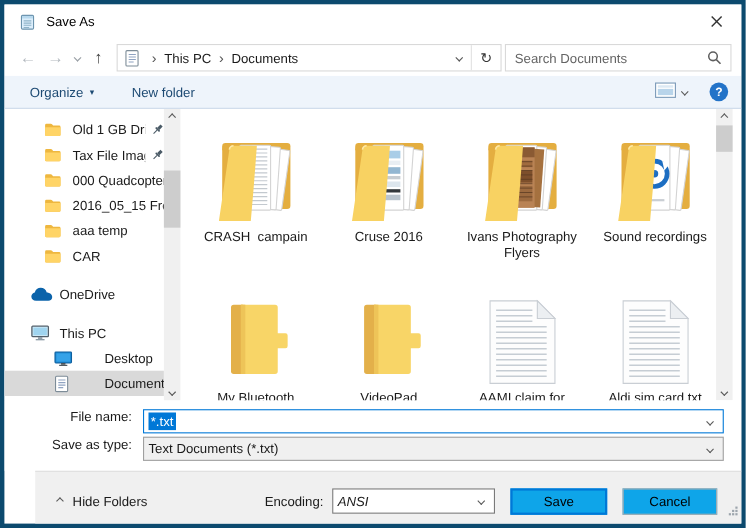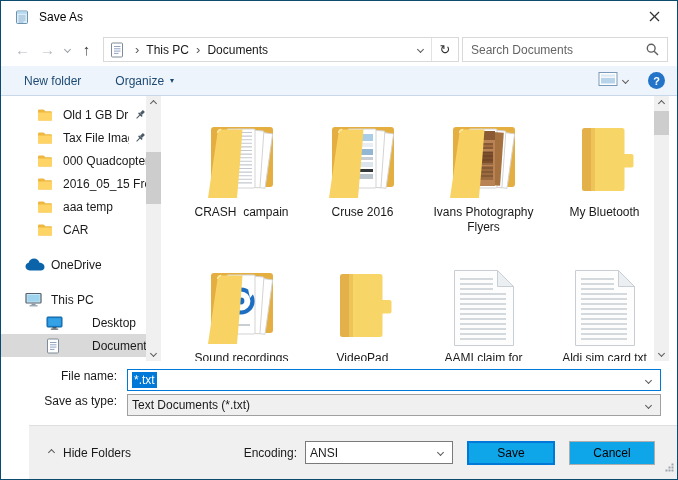--- a/index.html
+++ b/index.html
@@ -1,18 +1,18 @@
 <!DOCTYPE html>
 <html><head>
 <meta charset="utf-8">
 <style>
   * { box-sizing: border-box; margin: 0; padding: 0; cursor: default; }
   html,body { background:#fff; }
   body { font-family: "Liberation Sans", sans-serif; font-size: 12px; color:#1a1a1a; }
-  .window { width:678px; height:480px; border:1px solid #0c4a6e; background:#fff;
+  .window { width:678px; height:480px; border:4px solid #0c4a6e; background:#fff;
             display:flex; flex-direction:column; overflow:hidden; position:relative; }
 
   
   .titlebar { height:32px; display:flex; align-items:center; flex:0 0 auto; background:#fff; }
   .app-icon { margin-left:13px; width:16px; height:16px; display:inline-flex; }
   .title { margin-left:9px; color:#000; }
   .close-btn { margin-left:auto; width:45px; height:32px; display:flex; align-items:center;
                justify-content:center; background:transparent; border:none; }
 
   
@@ -64,21 +64,21 @@
 
   .vscroll { position:absolute; top:0; width:15px; height:100%; background:#f0f0f0; }
   .sb-side { right:0; }
   .sb-main { right:8px; }
   .sb-arrow { position:absolute; left:0; width:15px; height:15px; display:flex; align-items:center; justify-content:center; }
   .sb-arrow.top { top:0; } .sb-arrow.bottom { bottom:0; }
   .sb-thumb { position:absolute; left:0; width:15px; background:#cdcdcd; }
   .sb-side .sb-thumb { top:56px; height:52px; }
   .sb-main .sb-thumb { top:15px; height:24px; }
 
-  .main { flex:1 1 auto; position:relative; overflow:hidden;margin-left:12px; }
+  .main { flex:1 1 auto; position:relative; overflow:hidden; }
   .grid { position:absolute; left:8px; top:10px; display:grid; grid-template-columns:repeat(4,121px); grid-auto-rows:146px; }
   .file-item { width:121px; display:flex; flex-direction:column; align-items:center; }
   .file-icon { height:95px; display:flex; align-items:flex-end; justify-content:center; }
   .file-label { margin-top:4px; width:112px; text-align:center; line-height:15px; white-space:pre-wrap; }
 
   
   .fields { height:64px; flex:0 0 auto; background:#fff; padding-top:8px; }
   .frow { display:flex; align-items:flex-start; height:22px; margin-bottom:3px; padding-right:16px; }
   .frow label { width:126px; text-align:right; padding-right:10px; flex:0 0 auto; }
   .combo { height:22px; display:flex; align-items:center; position:relative; background:#fff;
@@ -89,21 +89,21 @@
   .combo.graybg { background:#f0f0f0; border-color:#a0a0a0; }
   .sel-text { background:#0078d7; color:#fff; padding:1px 2px; }
 
   
   .footer { height:54px; flex:0 0 auto; background:#f0f0f0; border-top:1px solid #dfdfdf;
             display:flex; align-items:center; padding:0 22px 0 20px;margin-left:28px; }
   .hidefolders { border:none; background:transparent; display:flex; align-items:center; gap:9px;
                  font:12px "Liberation Sans",sans-serif; color:#1a1a1a; }
   .footer-right { margin-left:auto; display:flex; align-items:center; }
   .enc-label { margin-right:8px; }
-  .combo.enc { width:148px; height:23px; border-color:#7a7a7a; }
+  .combo.enc { width:148px; height:23px; border-color:#7a7a7a;font-style:italic; }
   .btn { height:24px; font:12px "Liberation Sans",sans-serif; background:#0ea5e9;
          border:1px solid #adadad; margin-left:14px; }
   .btn.primary { width:88px; border:2px solid #0078d7; }
   .btn.plain { width:86px; }
 
   .chev { display:inline-block; width:6px; height:6px; border-right:1.4px solid #5a5a5a;
           border-bottom:1.4px solid #5a5a5a; transform:rotate(45deg); }
   .chev.up { transform:rotate(-135deg); }
   .chev.small { width:5px; height:5px; border-width:1.2px; }
   .chev.light { border-color:#9aa0a6; }
@@ -186,26 +186,26 @@
           <svg width="13" height="13" viewBox="0 0 13 13">
             <circle cx="5.2" cy="5.2" r="3.9" fill="none" stroke="#5f5f5f" stroke-width="1.4"></circle>
             <line x1="8.2" y1="8.2" x2="12" y2="12" stroke="#5f5f5f" stroke-width="1.4"></line>
           </svg>
         </span>
     </div>
   </div>
 
   <div class="toolbar">
     <button class="tbtn">
-        <span>New folder</span>
-      </button>
-    <button class="tbtn">
       <span>Organize</span>
       <span class="tri">▾</span>
     </button>
+    <button class="tbtn">
+        <span>New folder</span>
+      </button>
     <div class="tb-right">
       <button class="viewbtn">
         <span><svg width="20" height="16" viewBox="0 0 20 16">
               <rect x="1" y="1.5" width="18" height="13" fill="#fff" stroke="#7a99b8"></rect>
               <rect x="3" y="3.5" width="14" height="2.2" fill="#dce9f4"></rect>
               <rect x="3" y="6.8" width="14" height="5.7" fill="#b8d4ea"></rect>
             </svg></span>
         <span class="chev small"></span>
       </button>
       <button class="helpbtn">
@@ -422,46 +422,46 @@
                 <path d="M27 29.0h20M27 33.0h20M27 37.0h20M27 41.0h20M27 45.0h20M27 49.0h20M27 53.0h20M27 57.0h20M27 61.0h20" stroke="#5a3a22" stroke-width="0.7" fill="none"></path>
 <path d="M4 83 L13.5 18 Q14 14.5 17.3 14.5 H38.5 Q36 50 33 83 Z" fill="#f8d262"></path>
 <path d="M13.5 18 Q14 14.5 17.3 14.5" stroke="#ffe9a5" fill="none" stroke-width="1.4"></path>
               </svg>
             </span>
             <span class="file-label">Ivans Photography Flyers</span>
           </div>
           <div class="file-item">
             <span class="file-icon">
               <svg width="76" height="86" viewBox="0 0 76 86">
-                <rect x="15" y="13" width="13" height="63" rx="2.5" fill="#e3b04a"></rect>
-                <path d="M24 13 H55 q2.5 0 2.5 2.5 V39 h7 q2 0 2 2 v9.5 q0 2-2 2 h-7 V73.5 q0 2.5-2.5 2.5 H24z" fill="#f8d567"></path>
-                <rect x="24" y="13" width="4" height="63" fill="#eec458"></rect>
-              </svg>
-            </span>
-            <span class="file-label">My Bluetooth</span>
-          </div>
-          <div class="file-item">
-            <span class="file-icon">
-              <svg width="76" height="86" viewBox="0 0 76 86">
 <rect x="7" y="12" width="62" height="60" rx="3" fill="#e4ae40"></rect>
 <path d="M7 18 q0-5 5-5 h13 q2.5 0 3.8 2 l2.4 3.6 H7z" fill="#e4ae40"></path>
 <g fill="#fff" stroke="#d3d3d3" stroke-width="1">
 <rect x="41" y="17" width="24" height="55" rx="1" transform="rotate(8 53 44)"></rect>
 <rect x="32" y="15" width="26" height="57" rx="1" transform="rotate(4 45 43)"></rect>
 <rect x="23" y="14" width="28" height="59" rx="1"></rect>
                 </g>
 <circle cx="37" cy="40" r="11.5" fill="none" stroke="#1d6ec2" stroke-width="4.2"></circle>
                 <circle cx="37" cy="40" r="3.4" fill="#1d6ec2"></circle>
                 <path d="M44 28 l6 4 -4 5z" fill="#fff"></path>
                 <rect x="28" y="63" width="18" height="2" fill="#c9ced3"></rect>
 <path d="M4 83 L13.5 18 Q14 14.5 17.3 14.5 H38.5 Q36 50 33 83 Z" fill="#f8d262"></path>
 <path d="M13.5 18 Q14 14.5 17.3 14.5" stroke="#ffe9a5" fill="none" stroke-width="1.4"></path>
               </svg>
             </span>
             <span class="file-label">Sound recordings</span>
+          </div>
+          <div class="file-item">
+            <span class="file-icon">
+              <svg width="76" height="86" viewBox="0 0 76 86">
+                <rect x="15" y="13" width="13" height="63" rx="2.5" fill="#e3b04a"></rect>
+                <path d="M24 13 H55 q2.5 0 2.5 2.5 V39 h7 q2 0 2 2 v9.5 q0 2-2 2 h-7 V73.5 q0 2.5-2.5 2.5 H24z" fill="#f8d567"></path>
+                <rect x="24" y="13" width="4" height="63" fill="#eec458"></rect>
+              </svg>
+            </span>
+            <span class="file-label">My Bluetooth</span>
           </div>
           <div class="file-item">
             <span class="file-icon">
               <svg width="76" height="86" viewBox="0 0 76 86">
                 <rect x="15" y="13" width="13" height="63" rx="2.5" fill="#e3b04a"></rect>
                 <path d="M24 13 H55 q2.5 0 2.5 2.5 V39 h7 q2 0 2 2 v9.5 q0 2-2 2 h-7 V73.5 q0 2.5-2.5 2.5 H24z" fill="#f8d567"></path>
                 <rect x="24" y="13" width="4" height="63" fill="#eec458"></rect>
               </svg>
             </span>
             <span class="file-label">VideoPad</span>

